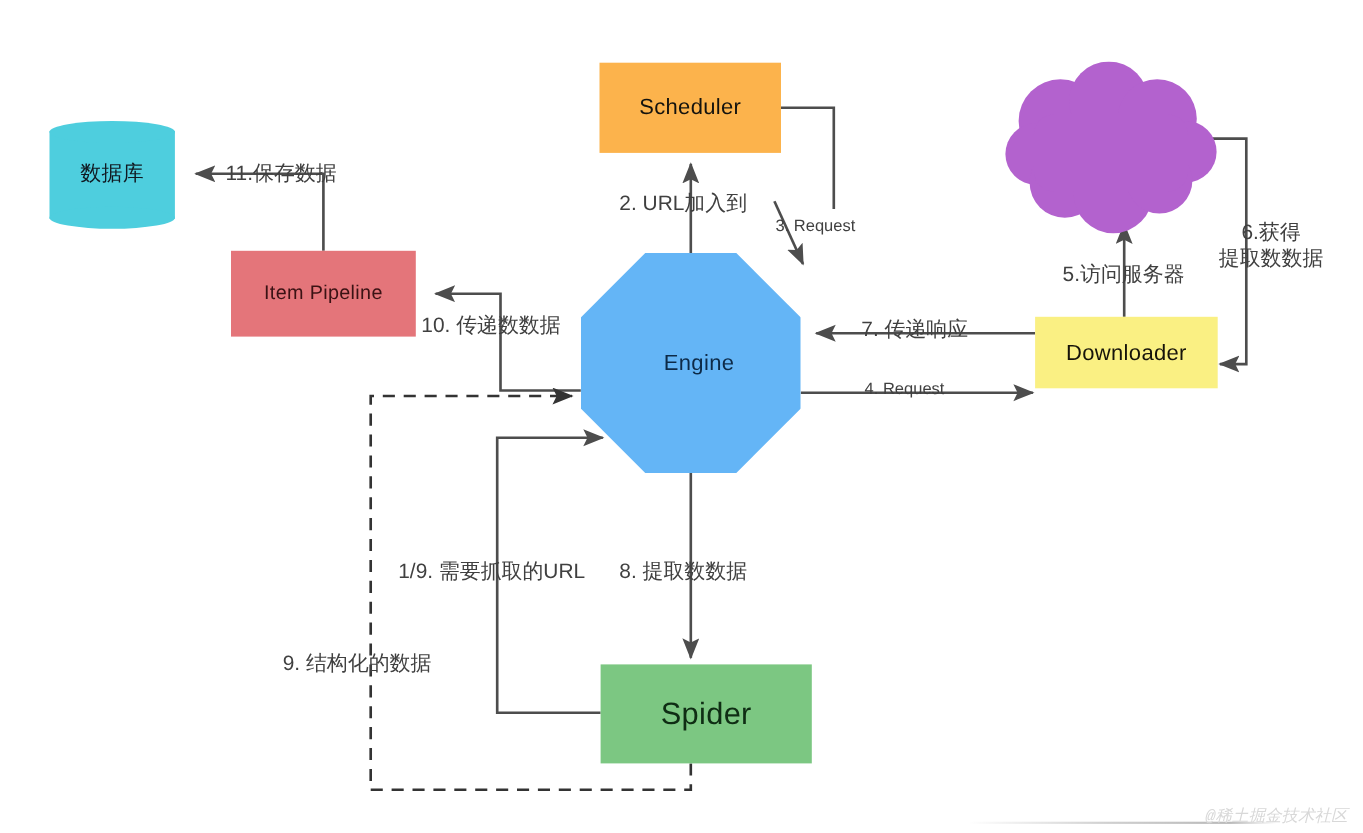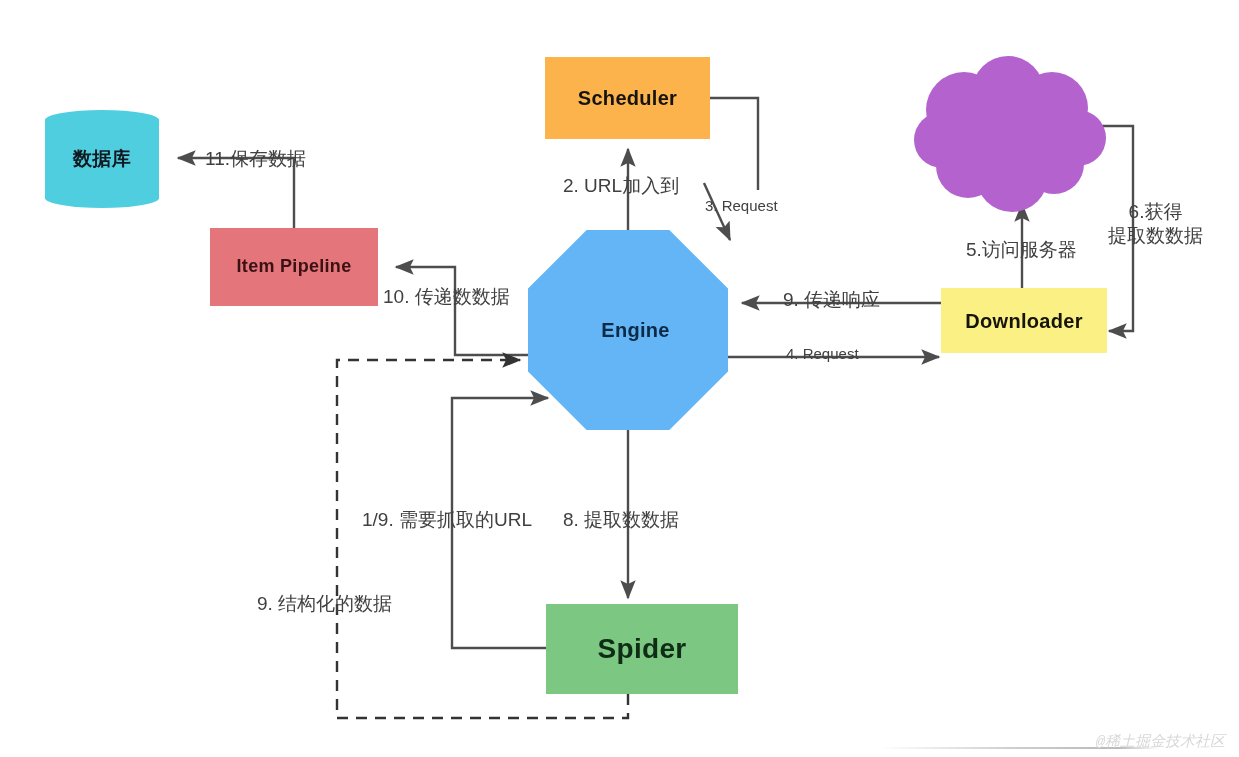--- a/index.html
+++ b/index.html
@@ -27,21 +27,21 @@
   }
   .node {
     position: absolute;
     display: flex;
     align-items: center;
     justify-content: center;
     text-align: center;
     box-sizing: border-box;
   }
   .node-label {
-    font-weight: bold;
+    font-weight: normal;
     letter-spacing: 0.3px;
     line-height: 1.2;
   }
 
   
   #node-database {
     left: 45px;
     top: 110px;
     width: 114px;
     height: 98px;
@@ -298,21 +298,21 @@
   </div>
 
   <div class="edge-label cn" id="label-11">11.保存数据</div>
 
   <div class="edge-label cn" id="label-10">10. 传递数数据</div>
 
   <div class="edge-label cn" id="label-2">2. URL加入到</div>
 
   <div class="edge-label" id="label-3">3. Request</div>
 
-  <div class="edge-label cn" id="label-7">9. 传递响应</div>
+  <div class="edge-label cn" id="label-7">7. 传递响应</div>
 
   <div class="edge-label" id="label-4">4. Request</div>
 
   <div class="edge-label cn" id="label-5">5.访问服务器</div>
 
   <div class="edge-label cn" id="label-6">
     <div>6.获得</div>
     <div>提取数数据</div>
   </div>
 

